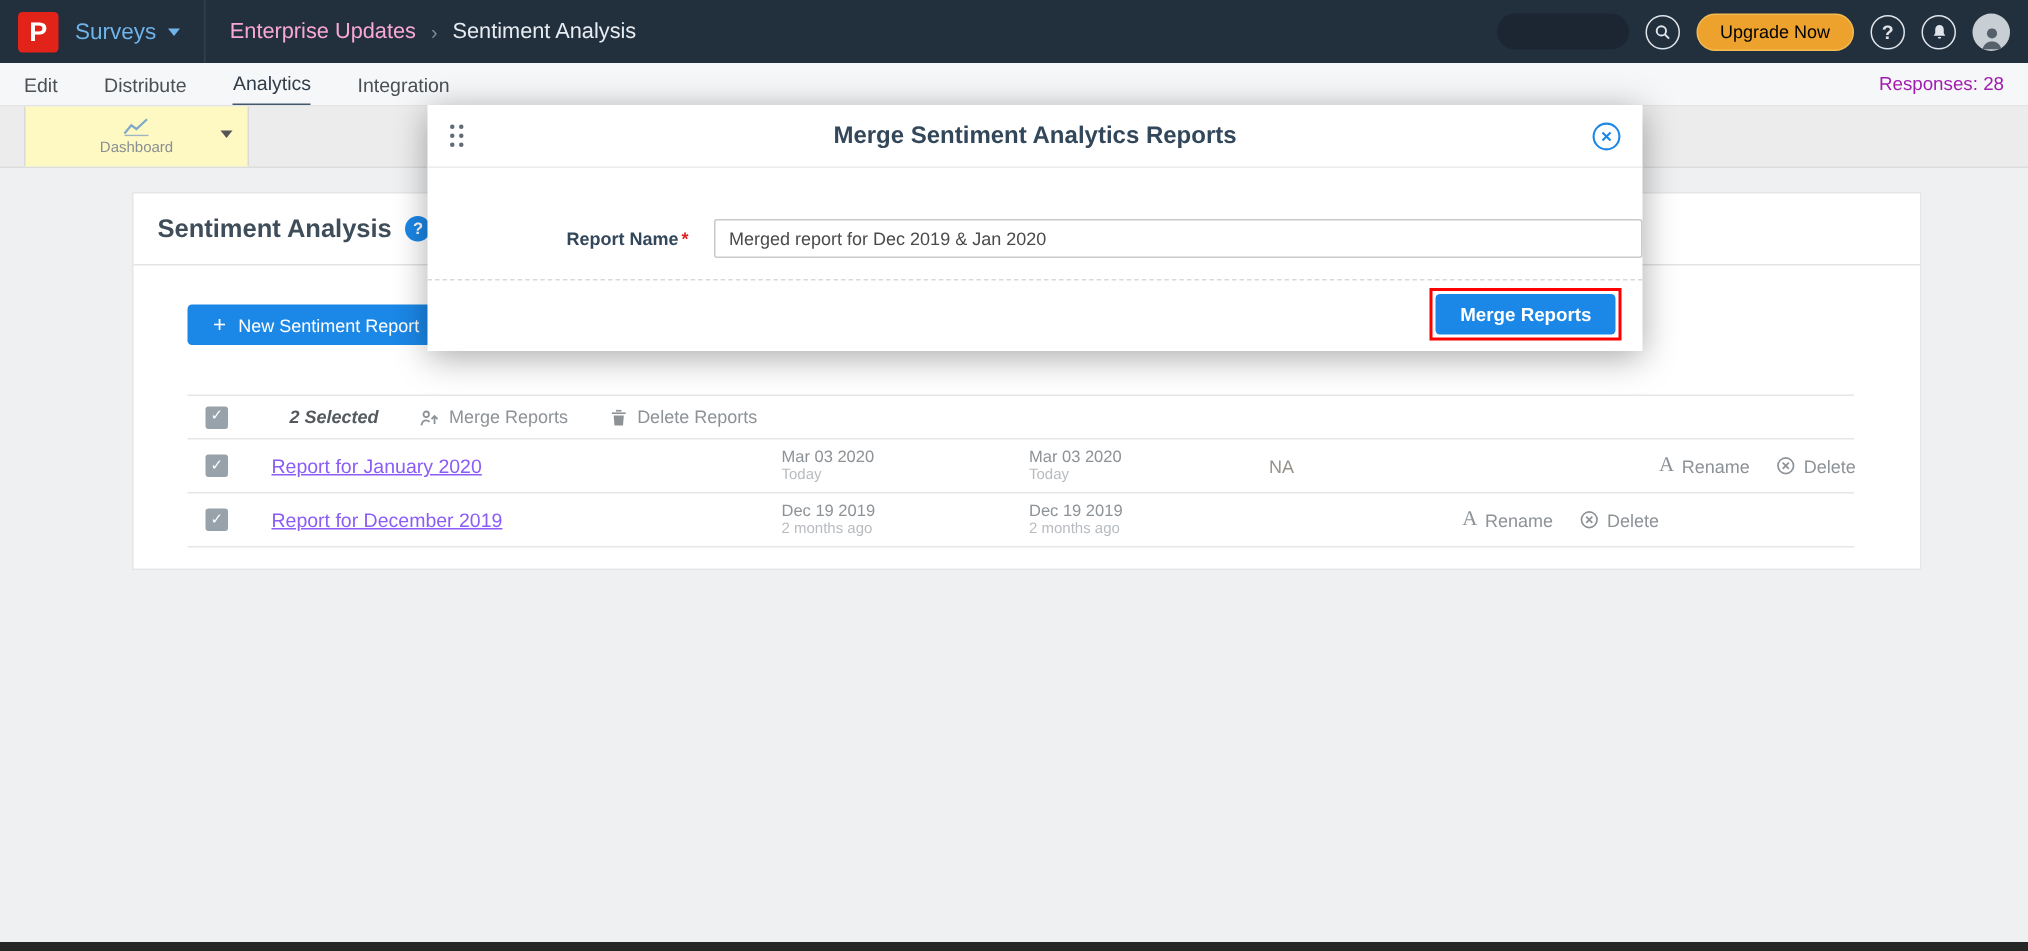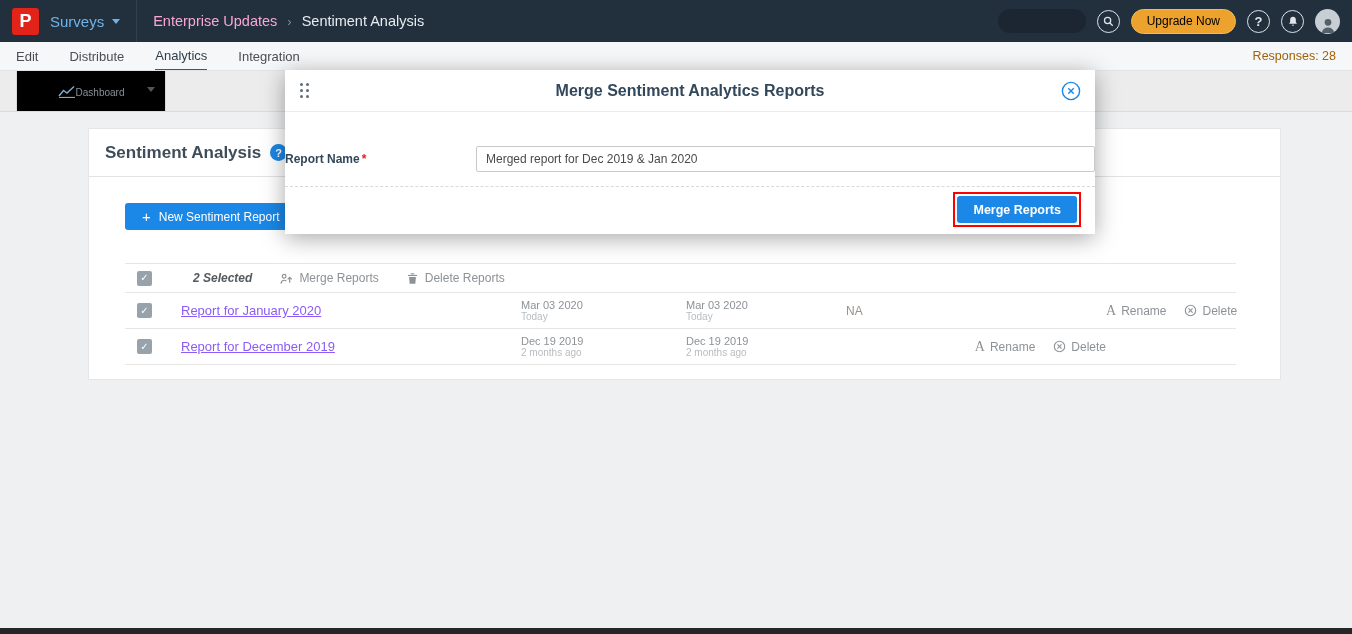--- a/index.html
+++ b/index.html
@@ -27,27 +27,27 @@
   .upgrade-btn { height:25px; padding:0 15px; background:#eca22d; border:1px solid #f3bb53; border-radius:13px;
                  color:#000000; font-size:12px; display:flex; align-items:center; cursor:pointer; }
   .avatar { width:25px; height:25px; border-radius:50%; background:#c7ced4; overflow:hidden;
             display:flex; align-items:flex-end; justify-content:center; }
 
   
   .menubar { position:absolute; top:42px; left:0; width:100%; height:29px; background:#f6f7f8;
              border-bottom:1px solid #e1e3e5; display:flex; align-items:center; padding:0 16px; }
   .menu-item { font-size:13px; color:#4a4f54; margin-right:31px; cursor:pointer; line-height:27px; }
   .menu-item.active { color:#2f3c49; border-bottom:1px solid #44576b; }
-  .responses { margin-left:auto; font-size:12.5px; color:#a16207; }
+  .responses { margin-left:auto; font-size:12.5px; color:#a21caf; }
 
   
   .toolbar { position:absolute; top:71px; left:0; width:100%; height:41px; background:#ececec;
              border-bottom:1px solid #dcdcdc; display:flex; padding-left:16px; }
   .tool-cell { width:150px; height:100%; border-left:1px solid #d9d9d9; border-right:1px solid #d9d9d9;
-               margin-right:-1px; background:#000000; display:flex; 
+               margin-right:-1px; background:#fef9c3; display:flex; flex-direction:column;
                align-items:center; justify-content:center; position:relative; cursor:pointer; }
   .tool-label { font-size:10px; color:#8a8f94; margin-top:2px; }
   .tool-caret { position:absolute; right:10px; top:16px; color:#555; }
 
   
   .content { position:absolute; top:112px; left:0; width:100%; height:516px; background:#eef0f1; }
   .panel { position:absolute; left:88px; top:16px; width:1193px; background:#fff;
            border:1px solid #e6e6e6; padding-bottom:14px; }
   .panel-head { height:48px; border-bottom:1px solid #e3e3e3; display:flex; align-items:center; padding-left:16px; }
   .page-title { font-size:17px; font-weight:600; color:#3f4d5a; }
@@ -82,21 +82,21 @@
   
   .modal { position:absolute; left:285px; top:70px; width:810px; background:#fff;
            box-shadow:0 4px 22px rgba(0,0,0,0.35); z-index:50; }
   .modal-head { height:42px; position:relative; border-bottom:1px solid #ececec; }
   .modal-title { text-align:center; line-height:42px; font-size:16px; font-weight:bold; color:#33475b; }
   .drag-handle { position:absolute; left:15px; top:13px; display:grid; grid-template-columns:repeat(2,4px);
                  grid-auto-rows:4px; gap:2px; cursor:grab; }
   .drag-handle span { width:3px; height:3px; border-radius:50%; background:#5f6b76; }
   .modal-close { position:absolute; right:14px; top:11px; width:20px; height:20px; cursor:pointer; }
   .form-row { display:flex; align-items:center; margin-top:34px; }
-  .form-label { width:181px; font-size:12px; font-weight:bold; color:#33475b; }
+  .form-label { width:181px; text-align:right; font-size:12px; font-weight:bold; color:#33475b; }
   .required { color:#e02020; margin-left:2px; }
   .text-input { width:643px; height:26px; margin-left:17px; border:1px solid #c9c9c9; border-radius:2px;
                 font-size:12px; color:#4a4a4a; padding:0 9px; font-family:"Liberation Sans", sans-serif; }
   .dash-divider { border-top:1px dashed #d9d9d9; margin-top:14px; }
   .modal-footer { height:47px; position:relative; }
   .merge-btn-wrap { position:absolute; right:18px; top:9px; outline:2px solid #ff0000; outline-offset:2px; }
   .merge-btn { height:27px; padding:0 16px; background:#1b87e6; color:#fff; font-size:12.5px; font-weight:bold;
                border:none; border-radius:3px; cursor:pointer; }
 
   .bottom-strip { position:absolute; bottom:0; left:0; width:100%; height:6px; background:#262626; }

